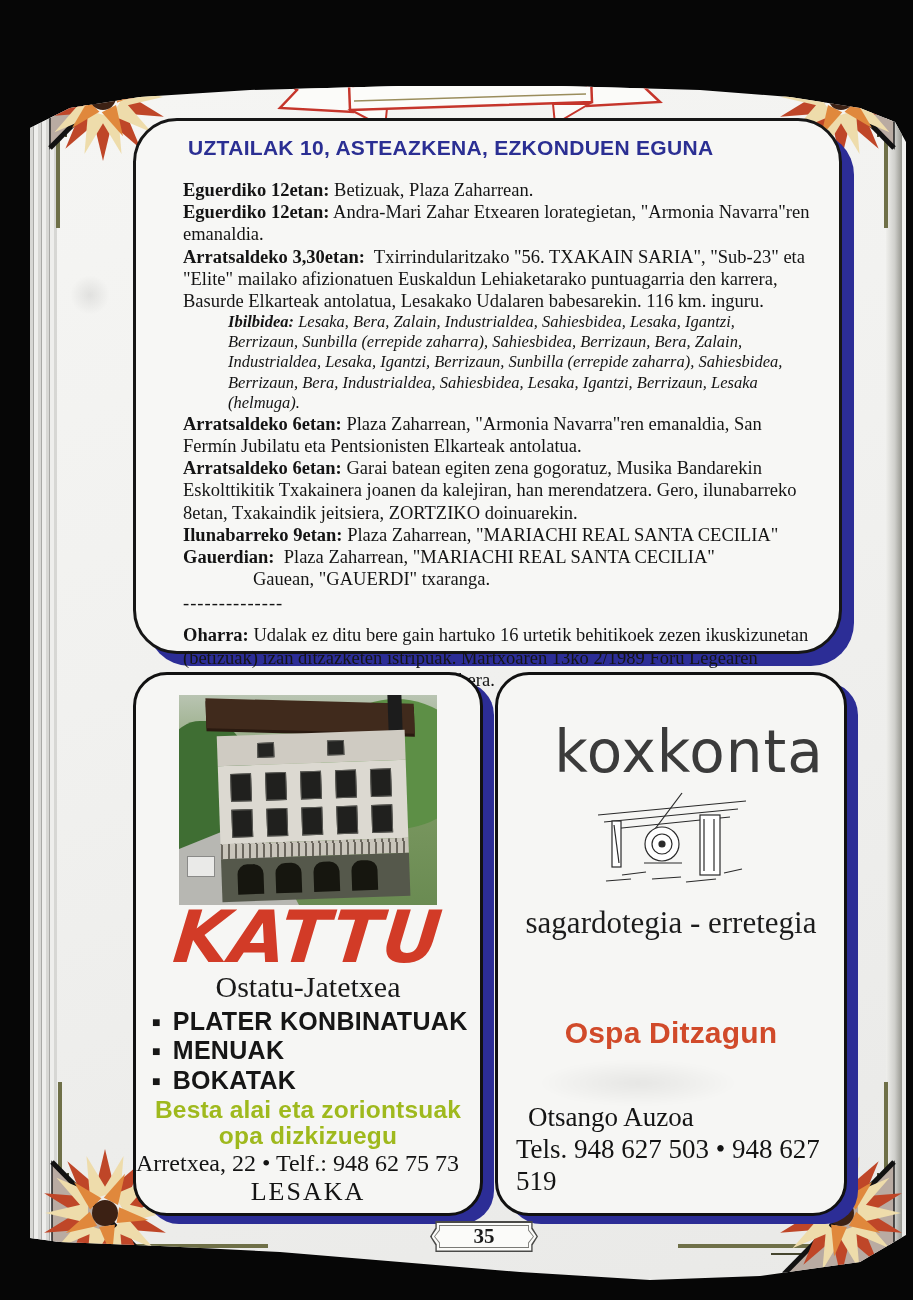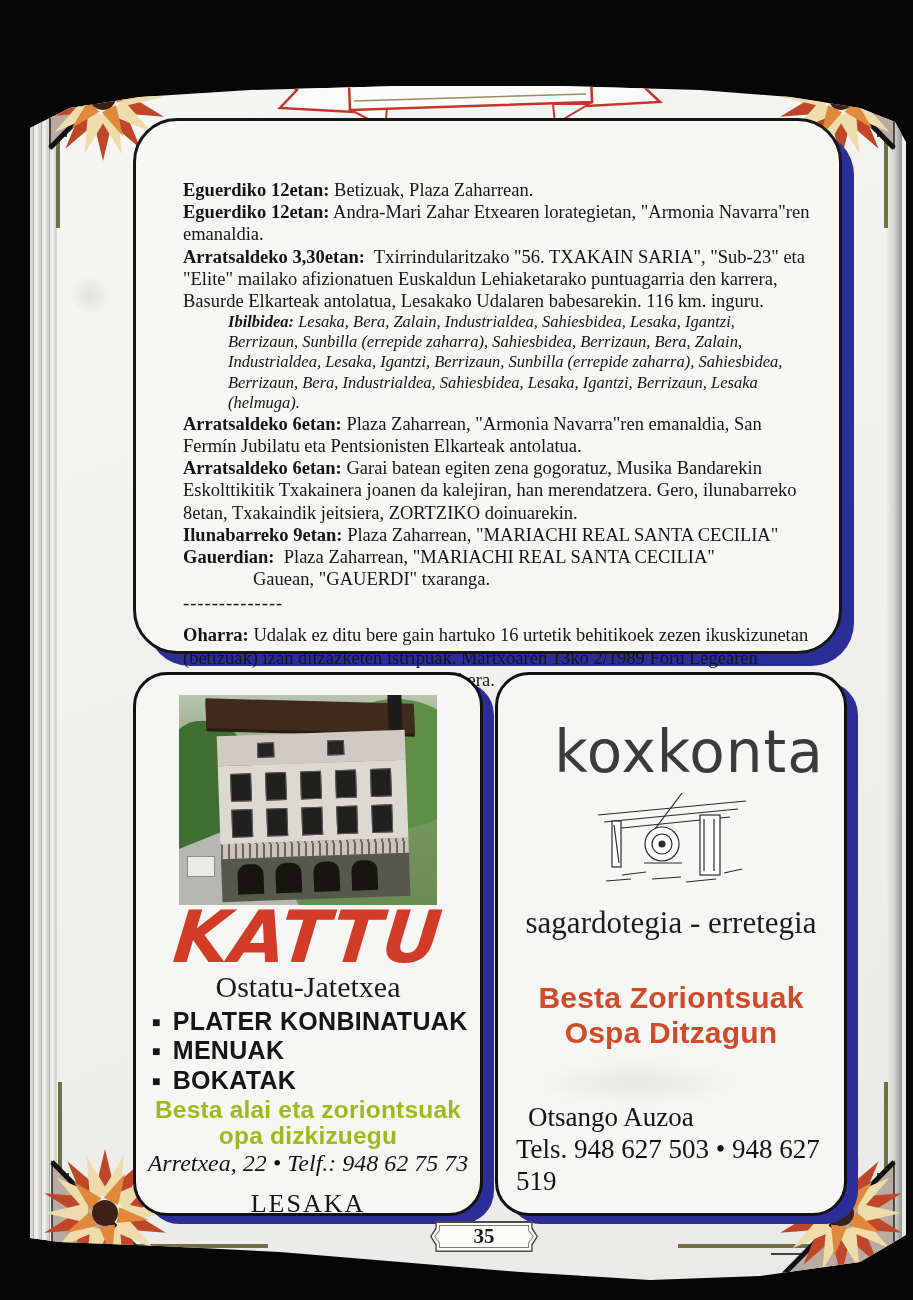--- a/index.html
+++ b/index.html
@@ -86,21 +86,21 @@
   .kattu-name{margin:-4px 0 0;text-align:center;font-family:"DejaVu Sans",sans-serif;
     font-weight:bold;font-style:italic;font-size:72px;line-height:1.0;color:#d23b27;
     transform:skewX(-6deg);letter-spacing:1px;}
   .kattu-sub{margin:-2px 0 0;text-align:center;font-size:30px;line-height:1.05;color:#1a1a1a;}
   .kattu-list{list-style:none;margin:4px 0 0;padding:0 0 0 16px;
     font-family:"Liberation Sans",sans-serif;font-weight:bold;font-size:25px;
     line-height:1.18;color:#161616;letter-spacing:.3px;}
   .kattu-list li::before{content:"■";font-size:14px;vertical-align:3px;margin-right:12px;}
   .kattu-green{margin:2px 0 0;text-align:center;font-family:"Liberation Sans",sans-serif;
     font-weight:bold;font-size:24.5px;line-height:1.05;color:#9fb91d;letter-spacing:.2px;}
-  .kattu-addr{margin:2px 0 12px;text-align:center;font-size:24px;line-height:1.1;color:#141414;font-style:italic;}
+  .kattu-addr{margin:2px 0 0;font-size:24px;line-height:1.1;color:#141414;}
   .kattu-city{margin:0;text-align:center;font-size:26px;letter-spacing:2px;color:#141414;}
 
   
   .kox-name{margin:48px 0 0;text-align:center;font-family:"DejaVu Sans",sans-serif;
     font-weight:500;font-size:58px;line-height:1;color:#3b3b3b;letter-spacing:1px;padding-left:36px;}
   .kox-sketch{display:block;margin:8px auto 0;}
   .kox-sub{margin:16px 0 0;text-align:center;font-size:31px;color:#1c1c1c;}
   .kox-red{margin:40px 0 0;text-align:center;font-family:"Liberation Sans",sans-serif;
     font-weight:bold;font-size:30px;line-height:1.15;color:#d14a2a;letter-spacing:.2px;}
   .ghost{position:absolute;left:40px;top:385px;width:200px;height:46px;
@@ -194,20 +194,21 @@
         <use href="#pinw"></use>
       </svg></div>
   <div class="ornament orn-bl"><svg width="260" height="230">
         <use href="#pinw"></use>
       </svg></div>
   <div class="ornament orn-br"><svg width="260" height="230">
         <use href="#pinw"></use>
       </svg></div>
 
   <div class="program-box">
+    <h1 class="program-title">UZTAILAK 10, ASTEAZKENA, EZKONDUEN EGUNA</h1>
     <div class="program-text">
       <p class="entry"><b>Eguerdiko 12etan:</b> <span>Betizuak, Plaza Zaharrean.</span></p>
       <p class="entry"><b>Eguerdiko 12etan:</b> <span>Andra-Mari Zahar Etxearen lorategietan, "Armonia Navarra"ren emanaldia.</span></p>
       <p class="entry"><b>Arratsaldeko 3,30etan:</b>&nbsp; <span>Txirrindularitzako "56. TXAKAIN SARIA", "Sub-23" eta "Elite" mailako afizionatuen Euskaldun Lehiaketarako puntuagarria den karrera, Basurde Elkarteak antolatua, Lesakako Udalaren babesarekin. 116 km. inguru.</span></p>
       <p class="entry route"><b>Ibilbidea:</b> <span>Lesaka, Bera, Zalain, Industrialdea, Sahiesbidea, Lesaka, Igantzi, Berrizaun, Sunbilla (errepide zaharra), Sahiesbidea, Berrizaun, Bera, Zalain, Industrialdea, Lesaka, Igantzi, Berrizaun, Sunbilla (errepide zaharra), Sahiesbidea, Berrizaun, Bera, Industrialdea, Sahiesbidea, Lesaka, Igantzi, Berrizaun, Lesaka (helmuga).</span></p>
       <p class="entry"><b>Arratsaldeko 6etan:</b> <span>Plaza Zaharrean, "Armonia Navarra"ren emanaldia, San Fermín Jubilatu eta Pentsionisten Elkarteak antolatua.</span></p>
       <p class="entry"><b>Arratsaldeko 6etan:</b> <span>Garai batean egiten zena gogoratuz, Musika Bandarekin Eskolttikitik Txakainera joanen da kalejiran, han merendatzera. Gero, ilunabarreko 8etan, Txakaindik jeitsiera, ZORTZIKO doinuarekin.</span></p>
       <p class="entry"><b>Ilunabarreko 9etan:</b> <span>Plaza Zaharrean, "MARIACHI REAL SANTA CECILIA"</span></p>
       <p class="entry"><b>Gauerdian:</b>&nbsp; <span>Plaza Zaharrean, "MARIACHI REAL SANTA CECILIA"</span></p>
       <p class="plain-line indent-line">Gauean, "GAUERDI" txaranga.</p>
@@ -284,21 +285,21 @@
         <line x1="58" y1="74" x2="96" y2="74"></line>
         <line x1="36" y1="86" x2="60" y2="83"></line>
         <line x1="66" y1="90" x2="95" y2="88"></line>
         <line x1="100" y1="93" x2="130" y2="90"></line>
         <line x1="20" y1="92" x2="45" y2="90"></line>
         <line x1="138" y1="84" x2="156" y2="80"></line>
       </g>
     </svg>
     <p class="kox-sub">sagardotegia - erretegia</p>
     <p class="kox-red">
-      <span>Besta Zoriontsuak</span><br>
+      <br>
       <span>Ospa Ditzagun</span>
     </p>
     <div class="ghost"></div>
     <p class="kox-addr">Otsango Auzoa</p>
     <p class="kox-phones">Tels. 948 627 503 • 948 627 519</p>
   </div>
 
   <div class="plaque">
     <div class="plq-layer plq-dark"></div>
     <div class="plq-layer plq-white"></div>

